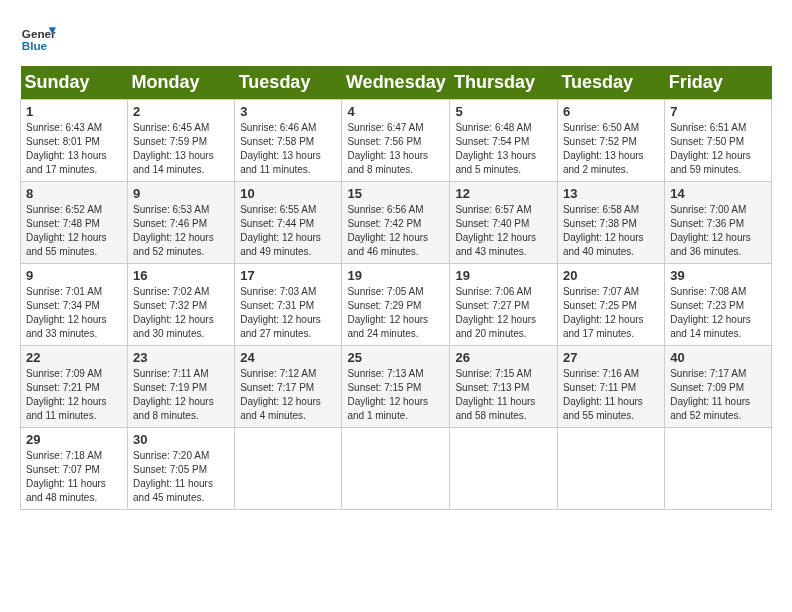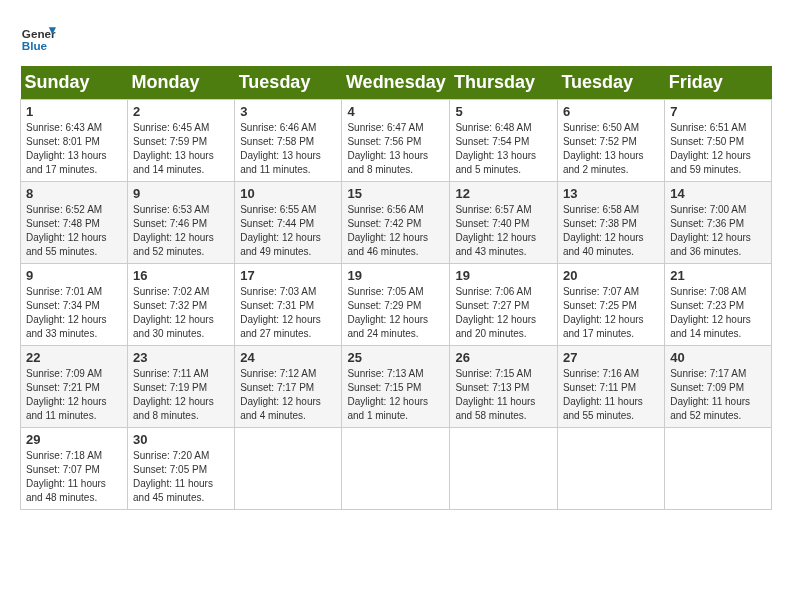--- a/index.html
+++ b/index.html
@@ -148,21 +148,21 @@
         <td><span class="day-num">16</span>
 <span class="day-info">Sunrise: 7:02 AM<br>Sunset: 7:32 PM<br>Daylight: 12 hours and 30 minutes.</span></td>
         <td><span class="day-num">17</span>
 <span class="day-info">Sunrise: 7:03 AM<br>Sunset: 7:31 PM<br>Daylight: 12 hours and 27 minutes.</span></td>
         <td><span class="day-num">19</span>
 <span class="day-info">Sunrise: 7:05 AM<br>Sunset: 7:29 PM<br>Daylight: 12 hours and 24 minutes.</span></td>
         <td><span class="day-num">19</span>
 <span class="day-info">Sunrise: 7:06 AM<br>Sunset: 7:27 PM<br>Daylight: 12 hours and 20 minutes.</span></td>
         <td><span class="day-num">20</span>
 <span class="day-info">Sunrise: 7:07 AM<br>Sunset: 7:25 PM<br>Daylight: 12 hours and 17 minutes.</span></td>
-        <td><span class="day-num">21</span>
+        <td><span class="day-num">39</span>
 <span class="day-info">Sunrise: 7:08 AM<br>Sunset: 7:23 PM<br>Daylight: 12 hours and 14 minutes.</span></td>
       </tr>
       <tr>
         <td><span class="day-num">22</span>
 <span class="day-info">Sunrise: 7:09 AM<br>Sunset: 7:21 PM<br>Daylight: 12 hours and 11 minutes.</span></td>
         <td><span class="day-num">23</span>
 <span class="day-info">Sunrise: 7:11 AM<br>Sunset: 7:19 PM<br>Daylight: 12 hours and 8 minutes.</span></td>
         <td><span class="day-num">24</span>
 <span class="day-info">Sunrise: 7:12 AM<br>Sunset: 7:17 PM<br>Daylight: 12 hours and 4 minutes.</span></td>
         <td><span class="day-num">25</span>

